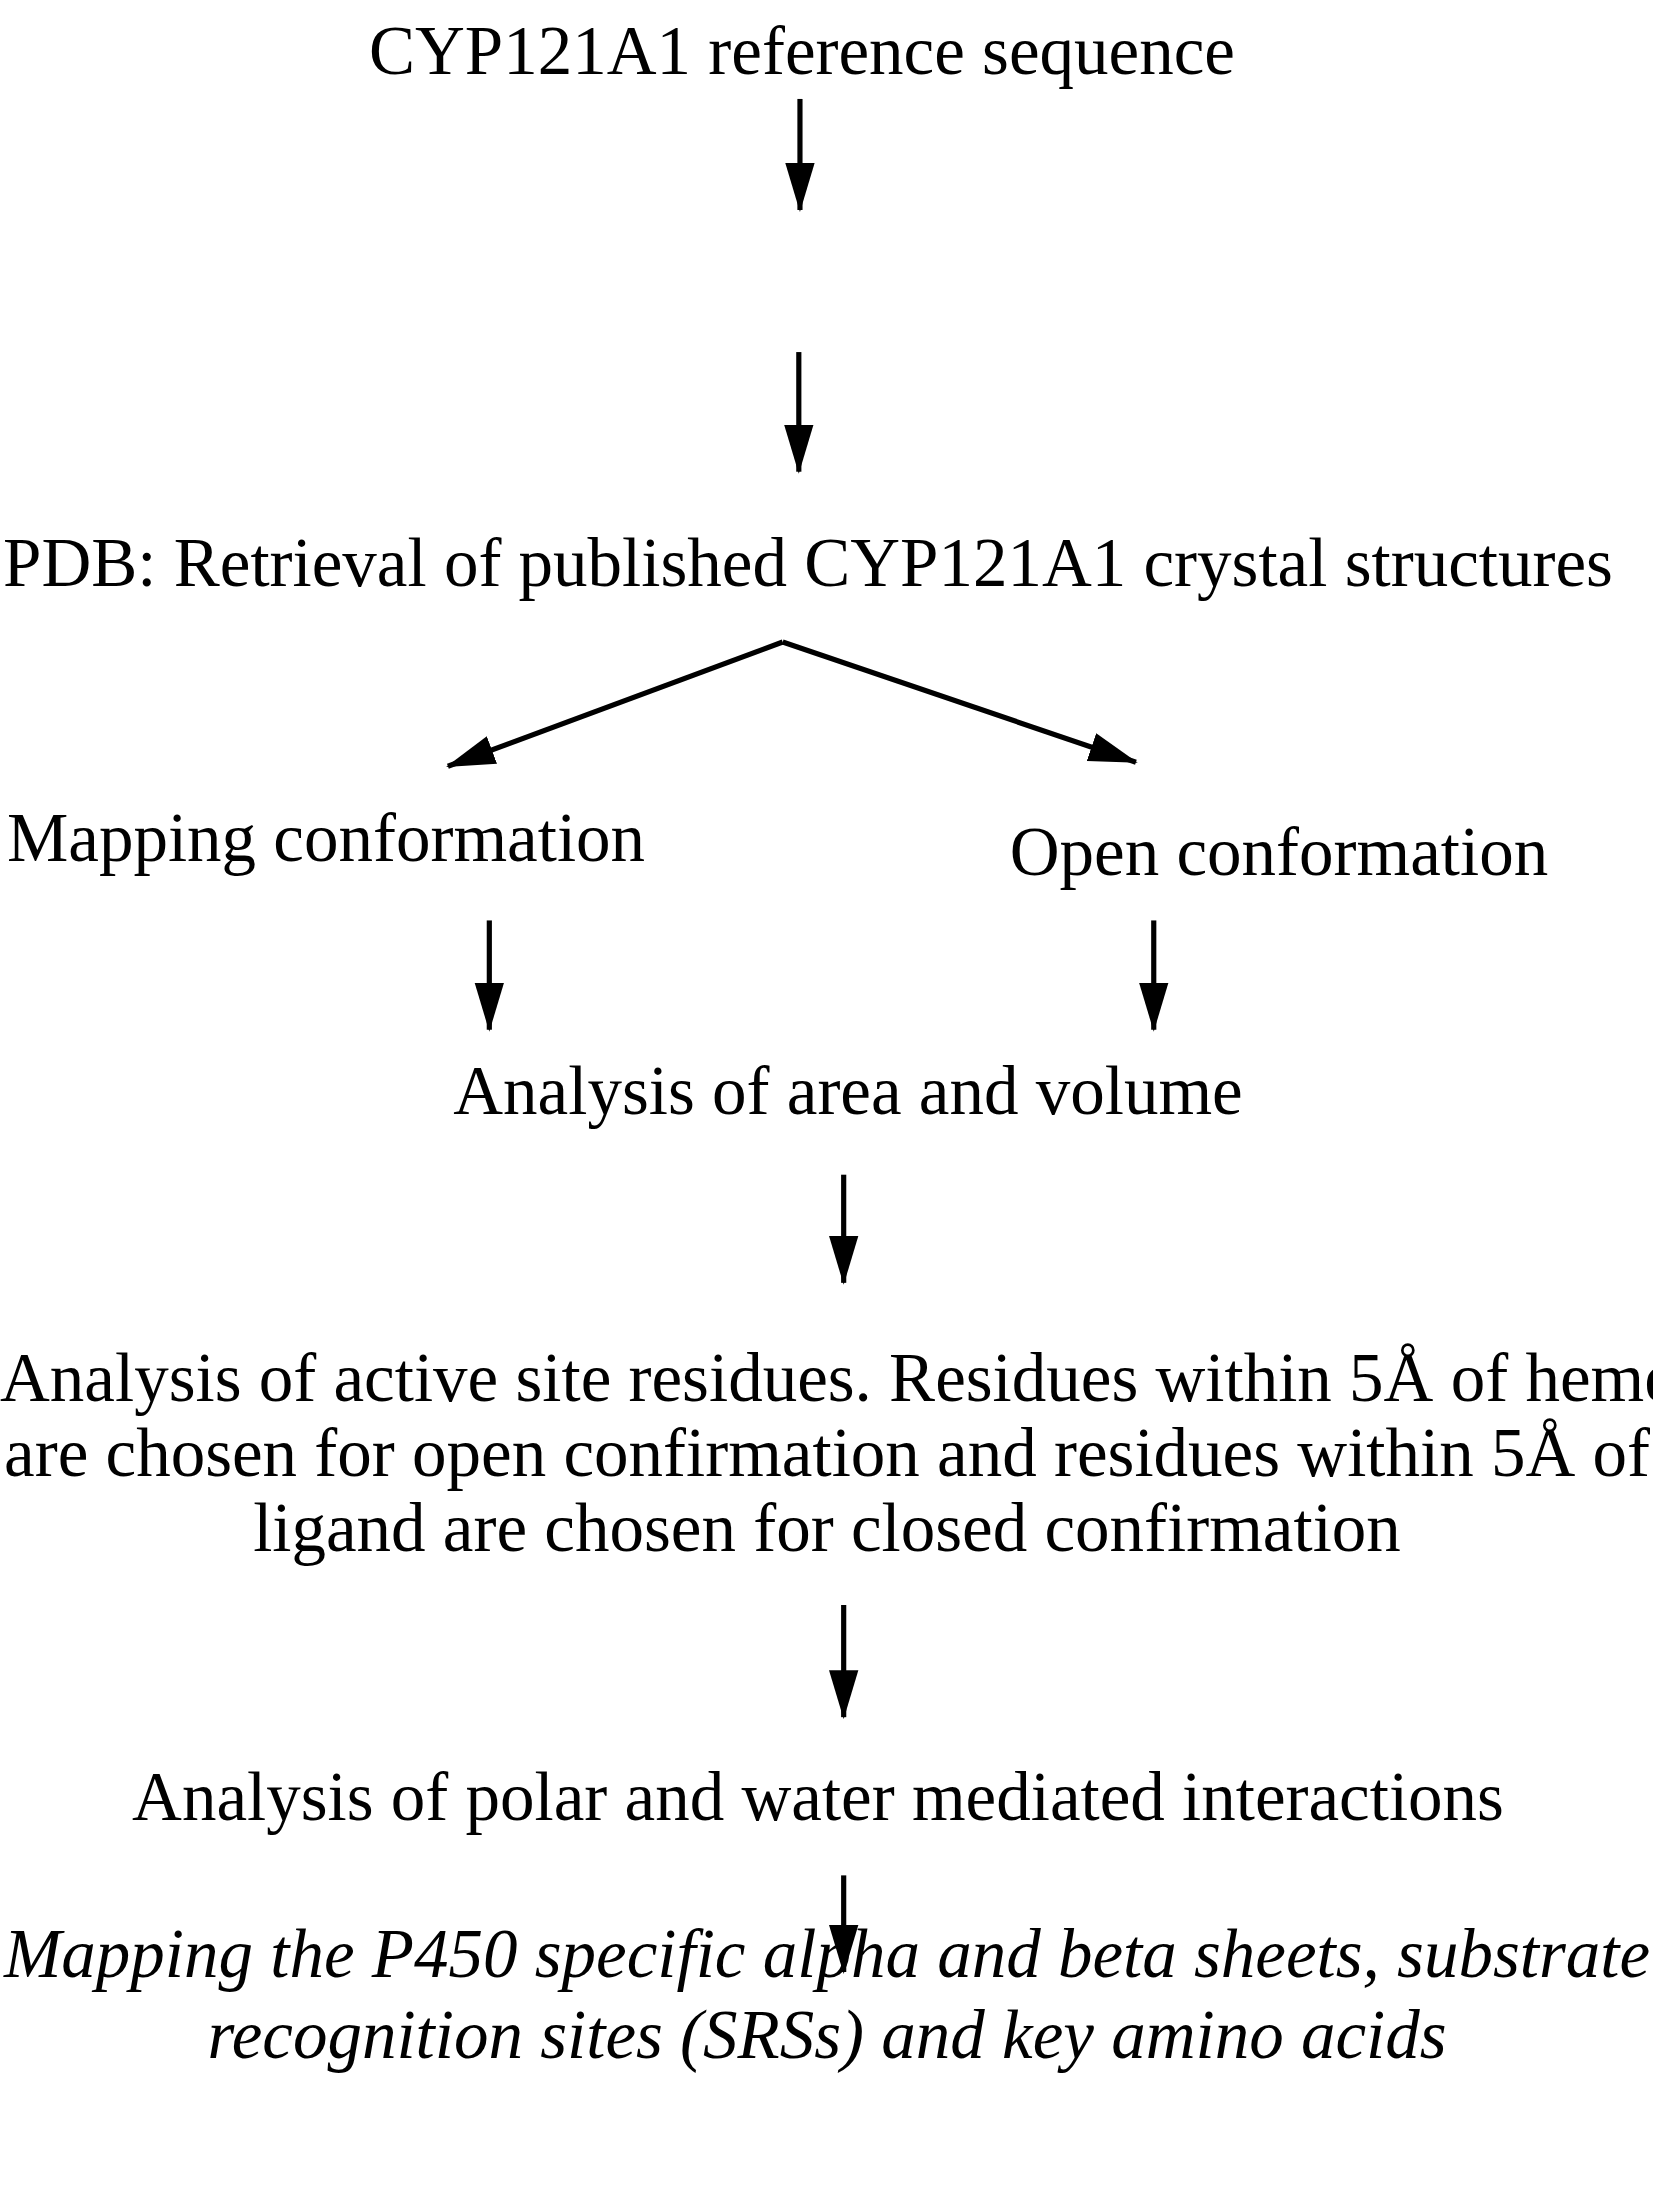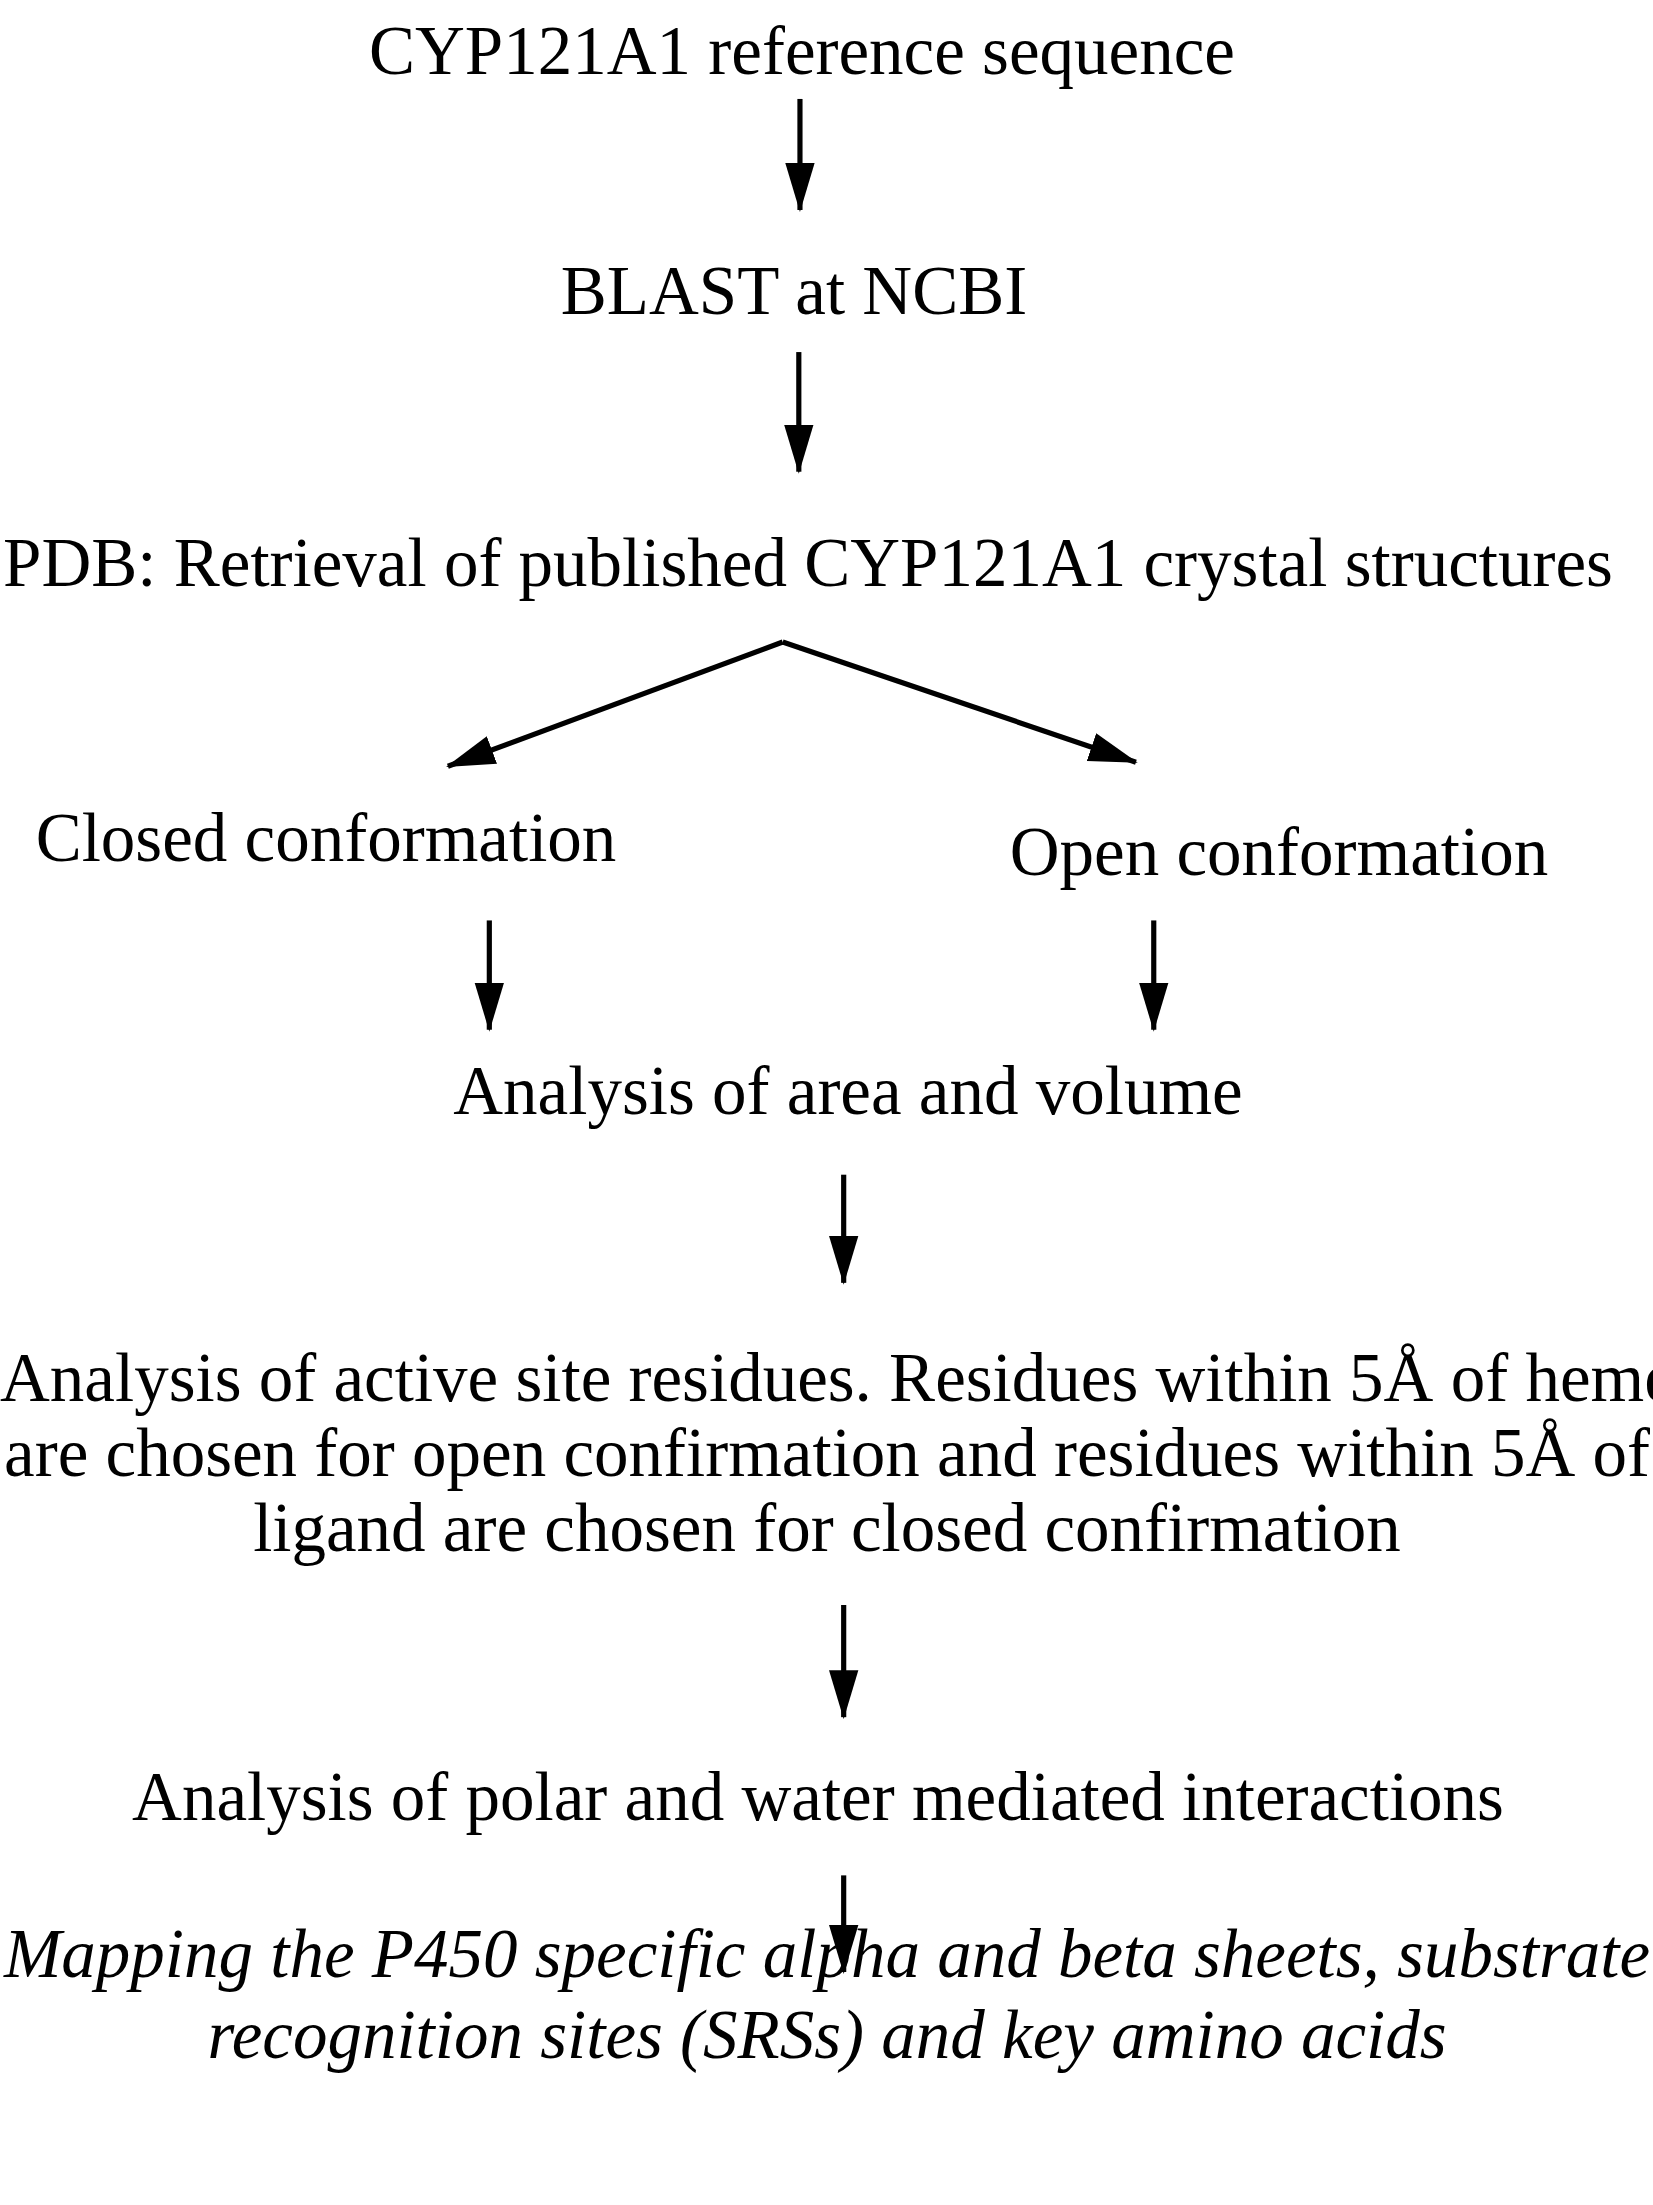--- a/index.html
+++ b/index.html
@@ -65,25 +65,24 @@
     <line class="connector" x1="1360" y1="1116" x2="1974" y2="1325" marker-end="url(#ah)"></line>
     <line class="connector" x1="850" y1="1600" x2="850" y2="1790" marker-end="url(#ah)"></line>
     <line class="connector" x1="2005" y1="1600" x2="2005" y2="1790" marker-end="url(#ah)"></line>
     <line class="connector" x1="1466" y1="2042" x2="1466" y2="2230" marker-end="url(#ah)"></line>
     <line class="connector" x1="1466" y1="2790" x2="1466" y2="2985" marker-end="url(#ah)"></line>
     <line class="connector" x1="1466" y1="3260" x2="1466" y2="3428" marker-end="url(#ah)"></line>
   </svg>
 
   <div class="node" style="left:802px; top:17.3px;">CYP121A1 reference sequence</div>
 
-  <div class="node" style="left:794px; top:257px;">BLAST at NCBI</div>
 
   <div class="node" style="left:808px; top:529px;text-align:right;">PDB: Retrieval of published CYP121A1 crystal structures</div>
 
-  <div class="node" style="left:326px; top:804px;">Closed conformation</div>
+  <div class="node" style="left:326px; top:804px;">Mapping conformation</div>
 
   <div class="node" style="left:848px; top:1057px;">Analysis of area and volume</div>
 
   <div class="node" style="left:1279px; top:818px;">Open conformation</div>
 
   <div class="block" id="node-active-site" style="top:1341px;">
     <div class="line">Analysis of active site residues. Residues within 5Å of heme</div>
     <div class="line">are chosen for open confirmation and residues within 5Å of</div>
     <div class="line">ligand are chosen for closed confirmation</div>
   </div>

